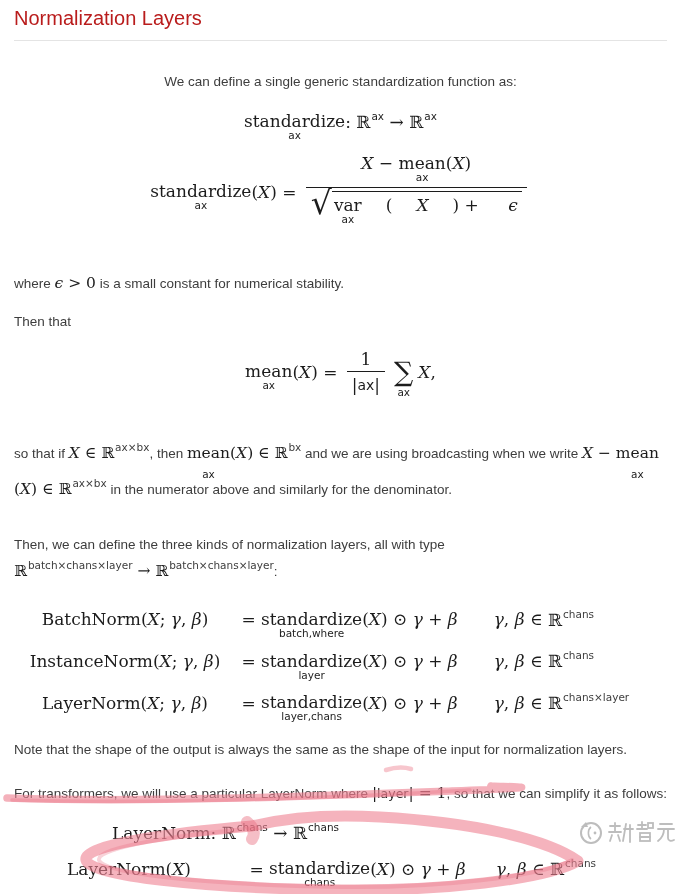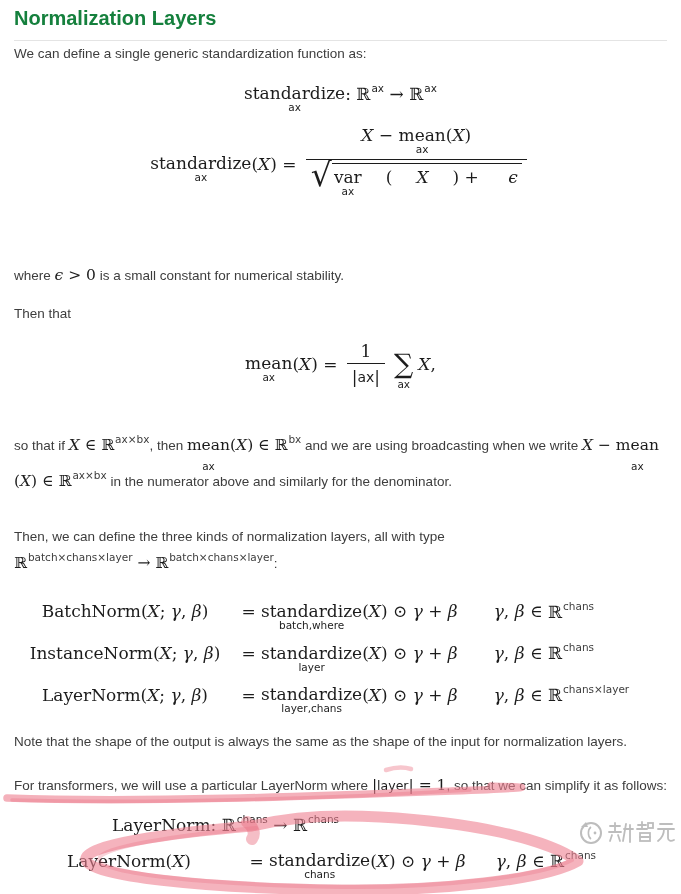--- a/index.html
+++ b/index.html
@@ -1,23 +1,23 @@
 <!DOCTYPE html>
 <html><head>
 <meta charset="utf-8">
 <style>
   html,body{margin:0;padding:0;background:#ffffff;}
   body{width:681px;height:894px;overflow:hidden;position:relative;
        font-family:"Liberation Sans","DejaVu Sans",sans-serif;color:#3d3d3d;}
   .page{position:relative;padding:3px 14px 0 14px;z-index:1;}
-  h1{font-size:20px;line-height:1.25;margin:3px 0 9px 0;color:#15803d;font-weight:bold;}
+  h1{font-size:20px;line-height:1.25;margin:3px 0 9px 0;color:#b91c1c;font-weight:normal;}
   hr.title-rule{border:none;border-top:1px solid #e4e4e4;margin:0;}
   .body-p{font-size:13.5px;line-height:1.55;margin:0;}
-  .p-intro{margin-top:3px;}
-  .p-epsilon{margin-top:60px;}
+  .p-intro{margin-top:31px;text-align:center;}
+  .p-epsilon{margin-top:40px;}
   .p-note{margin-top:17px;}
   .p-broadcast{margin-top:28px;line-height:2.35;}
   .p-then{margin-top:26px;line-height:1.75;}
   .p-shape{margin-top:26px;}
   .p-transformers{margin-top:15px;line-height:2.25;}
 
   
   .mathline{display:flex;justify-content:center;align-items:center;
             font-size:17px;color:#1c1c1c;}
   .mrm{font-family:"DejaVu Serif","Liberation Serif",serif;white-space:pre;color:#1c1c1c;}

